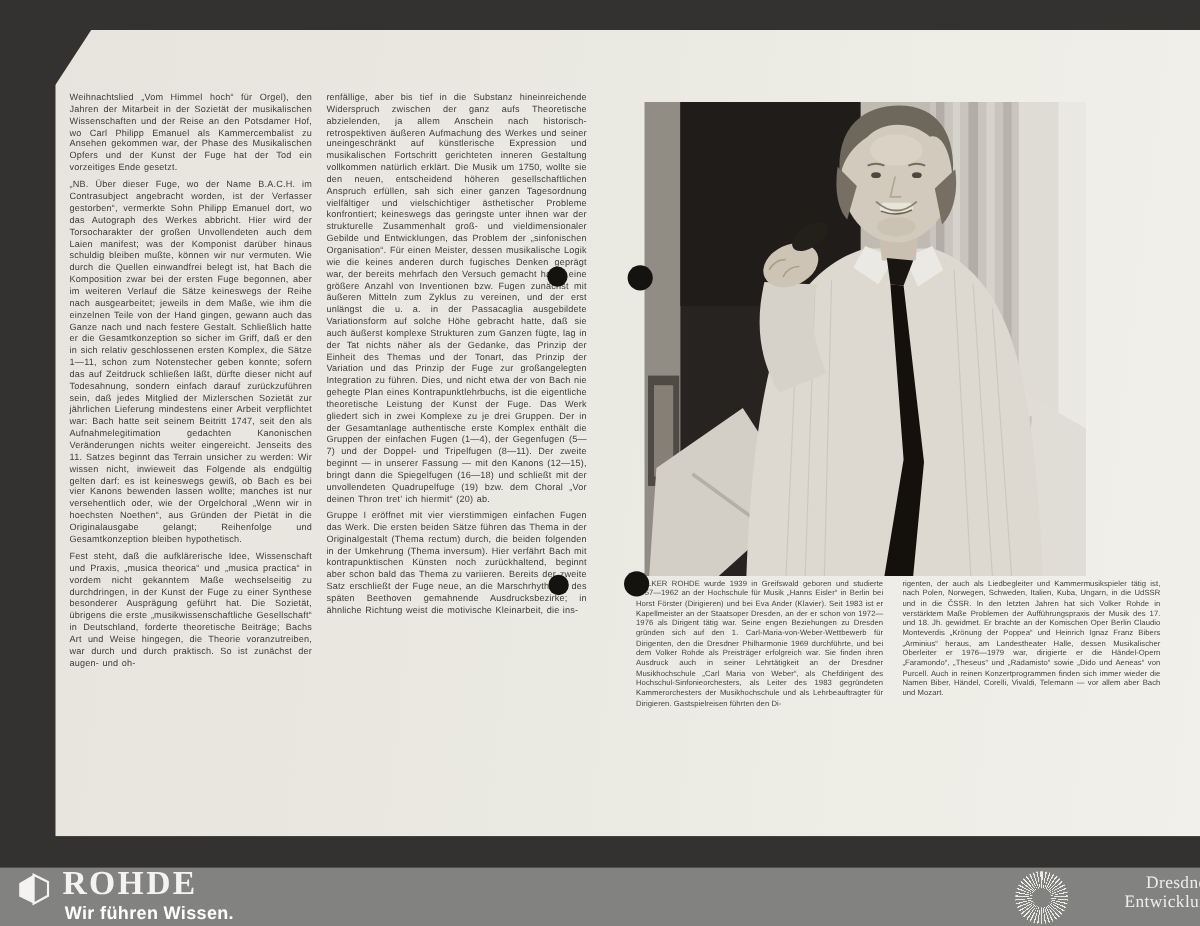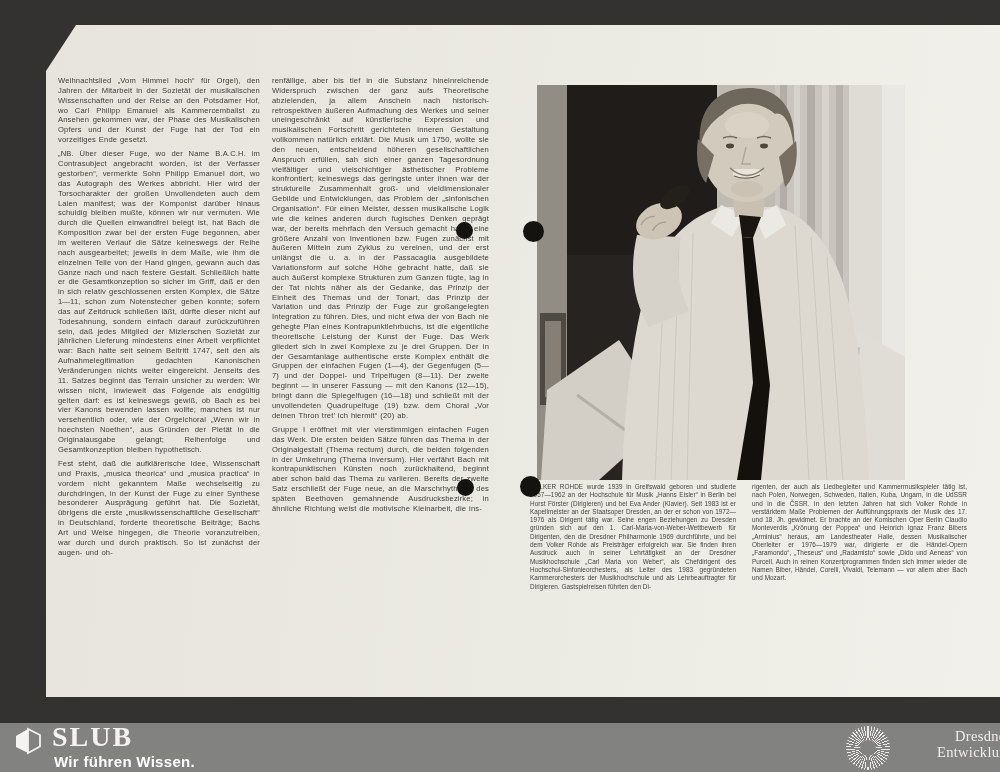--- a/index.html
+++ b/index.html
@@ -153,21 +153,21 @@
   </div>
 
   <div class="footer">
 
     <span class="slub-icon">
       <svg width="28" height="30" viewBox="0 0 28 30">
         <path d="M2 10 L14 3 L14 27 L2 21 Z" fill="#f4f3f1"></path>
         <path d="M14 3 L26 9 L26 20.5 L14 27 Z" fill="none" stroke="#f4f3f1" stroke-width="1.8"></path>
       </svg>
     </span>
-    <div class="slub-word">SLUB</div>
+    <div class="slub-word">ROHDE</div>
     <div class="slub-tag">Wir führen Wissen.</div>
 
     <div class="dp-rays"></div>
     <div class="dp-hole"></div>
     <div class="dp-text">
       <div>Dresdner</div>
       <div>Entwicklungen</div>
     </div>
 
   </div>

